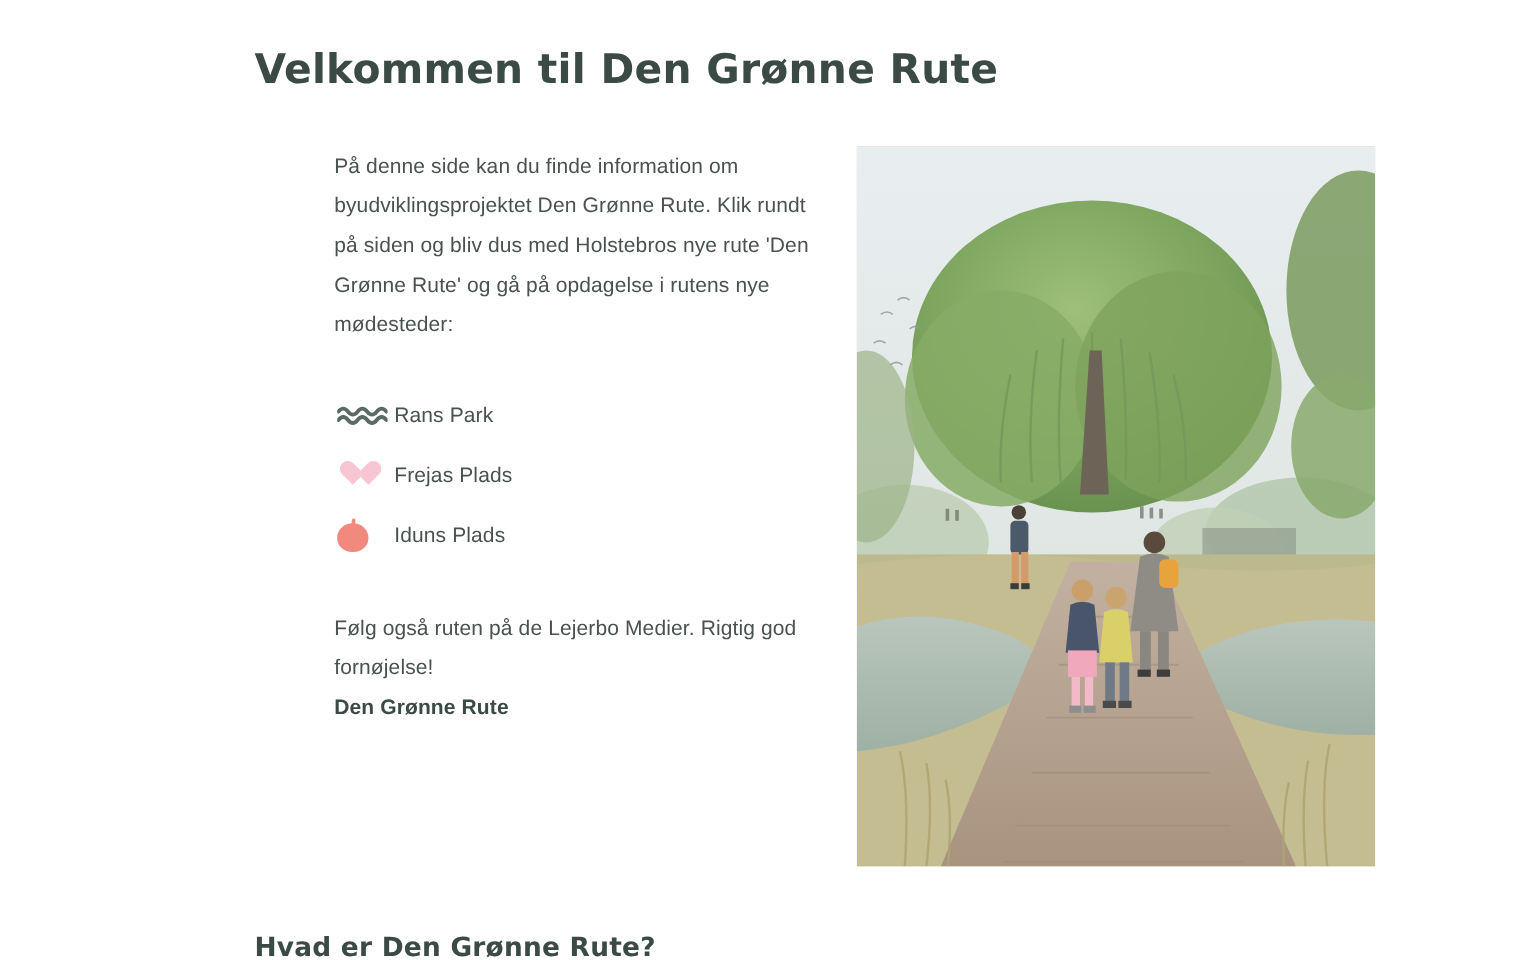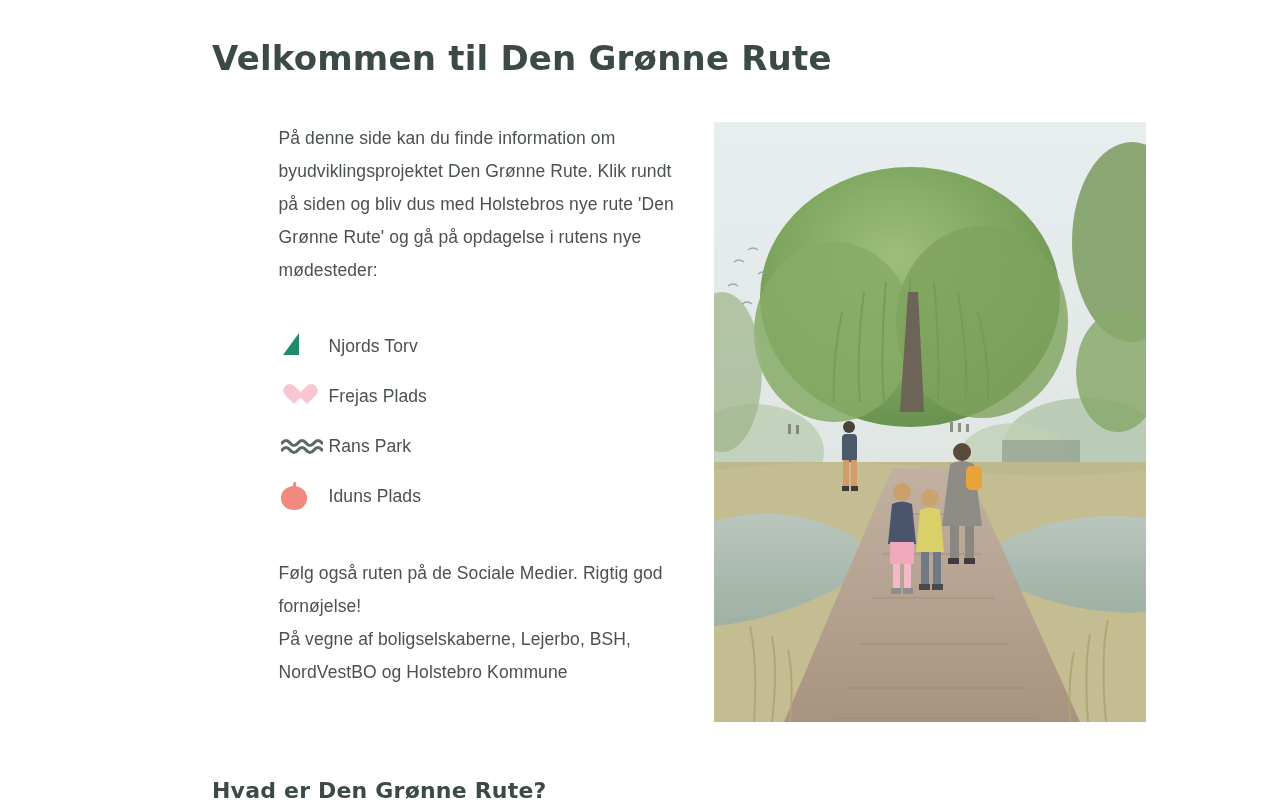--- a/index.html
+++ b/index.html
@@ -187,61 +187,53 @@
     <h1 class="page-title">Velkommen til Den Grønne Rute</h1>
 
     <div class="columns">
 
       <div class="col-left">
 
         <p class="intro-paragraph">På denne side kan du finde information om byudviklingsprojektet Den Grønne Rute. Klik rundt på siden og bliv dus med Holstebros nye rute 'Den Grønne Rute' og gå på opdagelse i rutens nye mødesteder:</p>
 
         <ul class="places-list">
 
-          <li class="place-item">
-            <span class="place-icon">
-              <span class="ico-sail">
-                  <span class="sail-body"></span>
-                </span>
-            </span>
-            <span class="place-label">Njords Torv</span>
-          </li>
-
-          <li class="place-item">
-            <span class="place-icon">
-              <span class="ico-pink-heart"></span>
-            </span>
-            <span class="place-label">Frejas Plads</span>
-          </li>
 
           <li class="place-item">
             <span class="place-icon">
               <svg class="ico-waves" width="42" height="18" viewBox="0 0 42 18">
                 <path d="M1 6 Q5 1 9 6 T17 6 T25 6 T33 6 T41 6" fill="none" stroke="#5a6b64" stroke-width="3.2" stroke-linecap="round"></path>
                 <path d="M1 13 Q5 8 9 13 T17 13 T25 13 T33 13 T41 13" fill="none" stroke="#5a6b64" stroke-width="3.2" stroke-linecap="round"></path>
               </svg>
             </span>
             <span class="place-label">Rans Park</span>
           </li>
 
           <li class="place-item">
             <span class="place-icon">
+              <span class="ico-pink-heart"></span>
+            </span>
+            <span class="place-label">Frejas Plads</span>
+          </li>
+
+          <li class="place-item">
+            <span class="place-icon">
               <span class="ico-apple">
                   <span class="apple-stem"></span>
                   <span class="apple-body"></span>
                 </span>
             </span>
             <span class="place-label">Iduns Plads</span>
           </li>
 
         </ul>
 
         <div class="closing">
-          <p>Følg også ruten på de Sociale Medier. Rigtig god fornøjelse!</p>
-          <p>På vegne af boligselskaberne, Lejerbo, BSH, NordVestBO og Holstebro Kommune</p>
+          <p>Følg også ruten på de Lejerbo Medier. Rigtig god fornøjelse!</p>
+          <p class="signature">Den Grønne Rute</p>
         </div>
 
       </div>
 
       <div class="col-right">
         <figure class="hero-figure" style="margin:0;">
           <svg width="432" height="600" viewBox="0 0 432 600">
             <defs>
               <linearGradient id="skyGrad" x1="0" y1="0" x2="0" y2="1">
                 <stop offset="0%" stop-color="#e8eef0"></stop>

